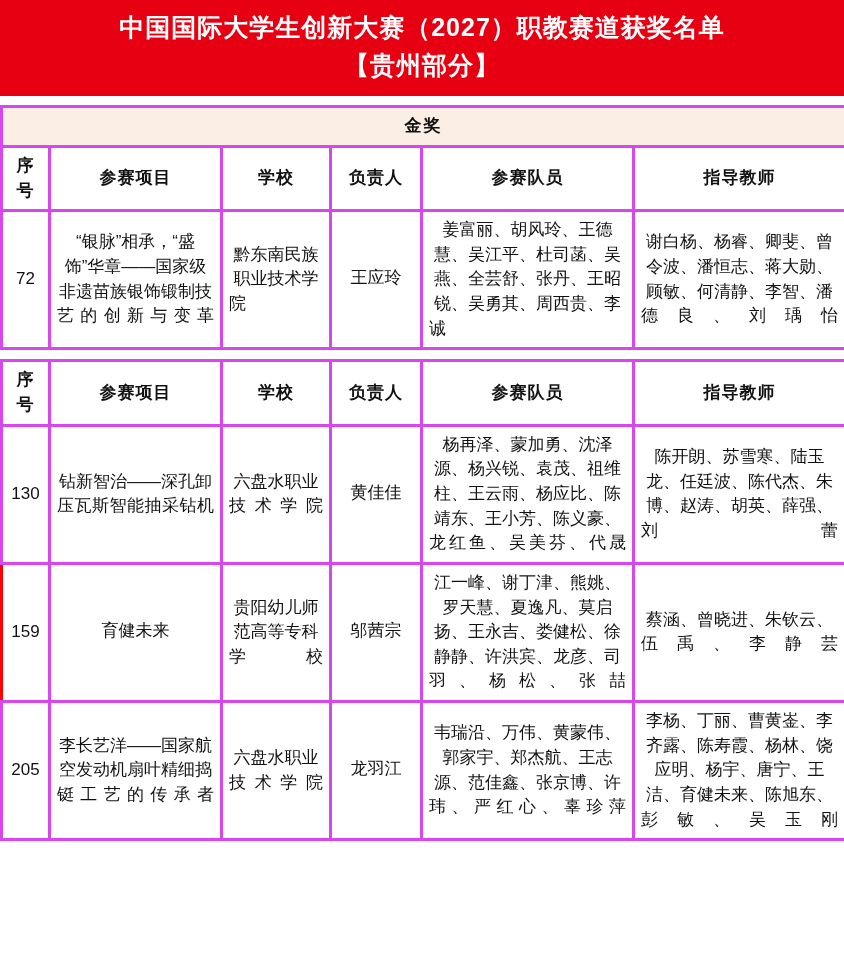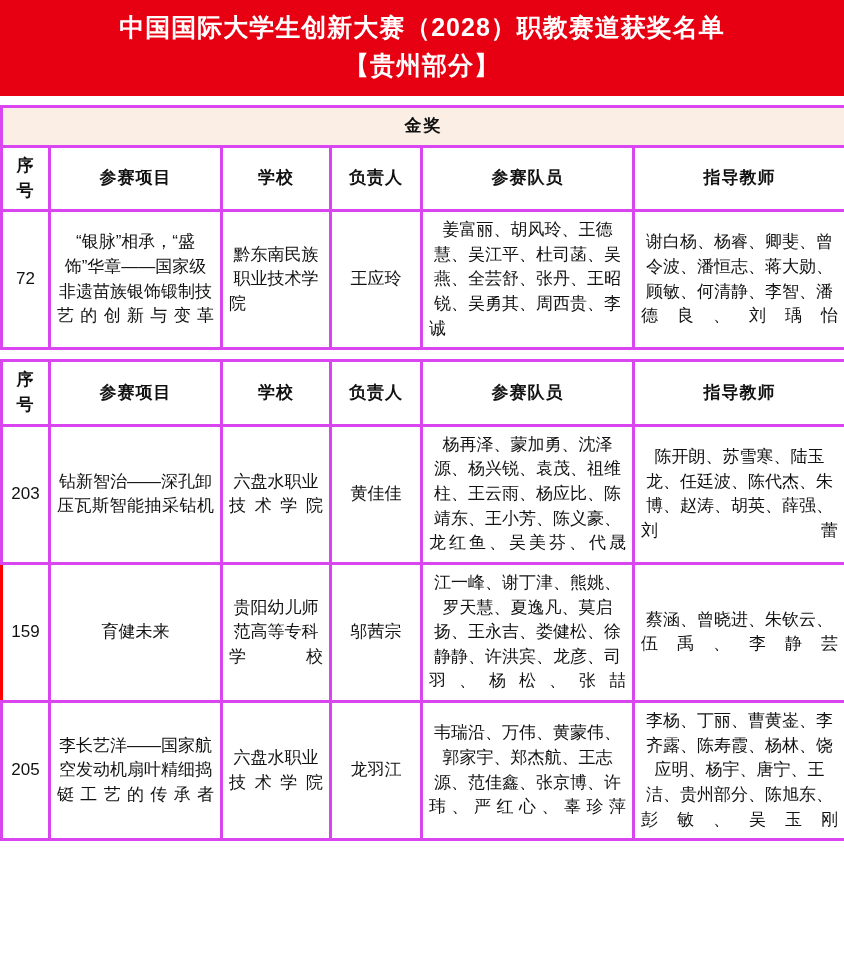--- a/index.html
+++ b/index.html
@@ -76,38 +76,38 @@
   col.c-leader { width: 91px; }
   col.c-members{ width: 212px; }
   col.c-teach  { width: 212px; }
 
   .cell-just {
     text-align: justify;
     text-align-last: justify;
     padding-left: 8px;
     padding-right: 8px;
   }
-  .cell-center { text-align: center; }
+  .cell-center { text-align: center; font-family: Liberation Mono, monospace; }
   .no-cell { font-size: 19px; }
 
   
   .row-highlight td {
     border-top: 3px solid #ff0000;
     border-bottom: 3px solid #ff0000;
   }
   .row-highlight td:first-child { border-left: 3px solid #ff0000; }
   .row-highlight td:last-child  { border-right: 3px solid #ff0000; }
 </style>
 </head>
 <body>
 
 <div class="page">
 
   <div class="banner">
-    <div class="banner-line1">中国国际大学生创新大赛（2028）职教赛道获奖名单</div>
+    <div class="banner-line1">中国国际大学生创新大赛（2027）职教赛道获奖名单</div>
     <div class="banner-line2">【贵州部分】</div>
   </div>
 
   <div class="spacer"></div>
 
   <div class="award-block">
     <table class="award">
       <colgroup>
         <col class="c-no">
           <col class="c-proj">
@@ -156,21 +156,21 @@
         <tr class="hdr">
           <td>序号</td>
           <td>参赛项目</td>
           <td>学校</td>
           <td>负责人</td>
           <td>参赛队员</td>
           <td>指导教师</td>
         </tr>
 
         <tr>
-          <td class="no-cell">203</td>
+          <td class="no-cell">130</td>
           <td class="cell-just">钻新智治——深孔卸压瓦斯智能抽采钻机</td>
           <td class="cell-just">六盘水职业技术学院</td>
           <td class="cell-center">黄佳佳</td>
           <td class="cell-just">杨再泽、蒙加勇、沈泽源、杨兴锐、袁茂、祖维柱、王云雨、杨应比、陈靖东、王小芳、陈义豪、龙红鱼、吴美芬、代晟</td>
           <td class="cell-just">陈开朗、苏雪寒、陆玉龙、任廷波、陈代杰、朱博、赵涛、胡英、薛强、刘蕾</td>
         </tr>
 
         <tr class="row-highlight">
           <td class="no-cell">159</td>
           <td class="cell-center">育健未来</td>
@@ -179,19 +179,19 @@
           <td class="cell-just">江一峰、谢丁津、熊姚、罗天慧、夏逸凡、莫启扬、王永吉、娄健松、徐静静、许洪宾、龙彦、司羽、杨松、张喆</td>
           <td class="cell-just">蔡涵、曾晓进、朱钦云、伍禹、李静芸</td>
         </tr>
 
         <tr>
           <td class="no-cell">205</td>
           <td class="cell-just">李长艺洋——国家航空发动机扇叶精细捣铤工艺的传承者</td>
           <td class="cell-just">六盘水职业技术学院</td>
           <td class="cell-center">龙羽江</td>
           <td class="cell-just">韦瑞沿、万伟、黄蒙伟、郭家宇、郑杰航、王志源、范佳鑫、张京博、许玮、严红心、辜珍萍</td>
-          <td class="cell-just">李杨、丁丽、曹黄崟、李齐露、陈寿霞、杨林、饶应明、杨宇、唐宁、王洁、贵州部分、陈旭东、彭敏、吴玉刚</td>
+          <td class="cell-just">李杨、丁丽、曹黄崟、李齐露、陈寿霞、杨林、饶应明、杨宇、唐宁、王洁、育健未来、陈旭东、彭敏、吴玉刚</td>
         </tr>
       </tbody>
     </table>
   </div>
 
 </div>
 
 </body></html>

